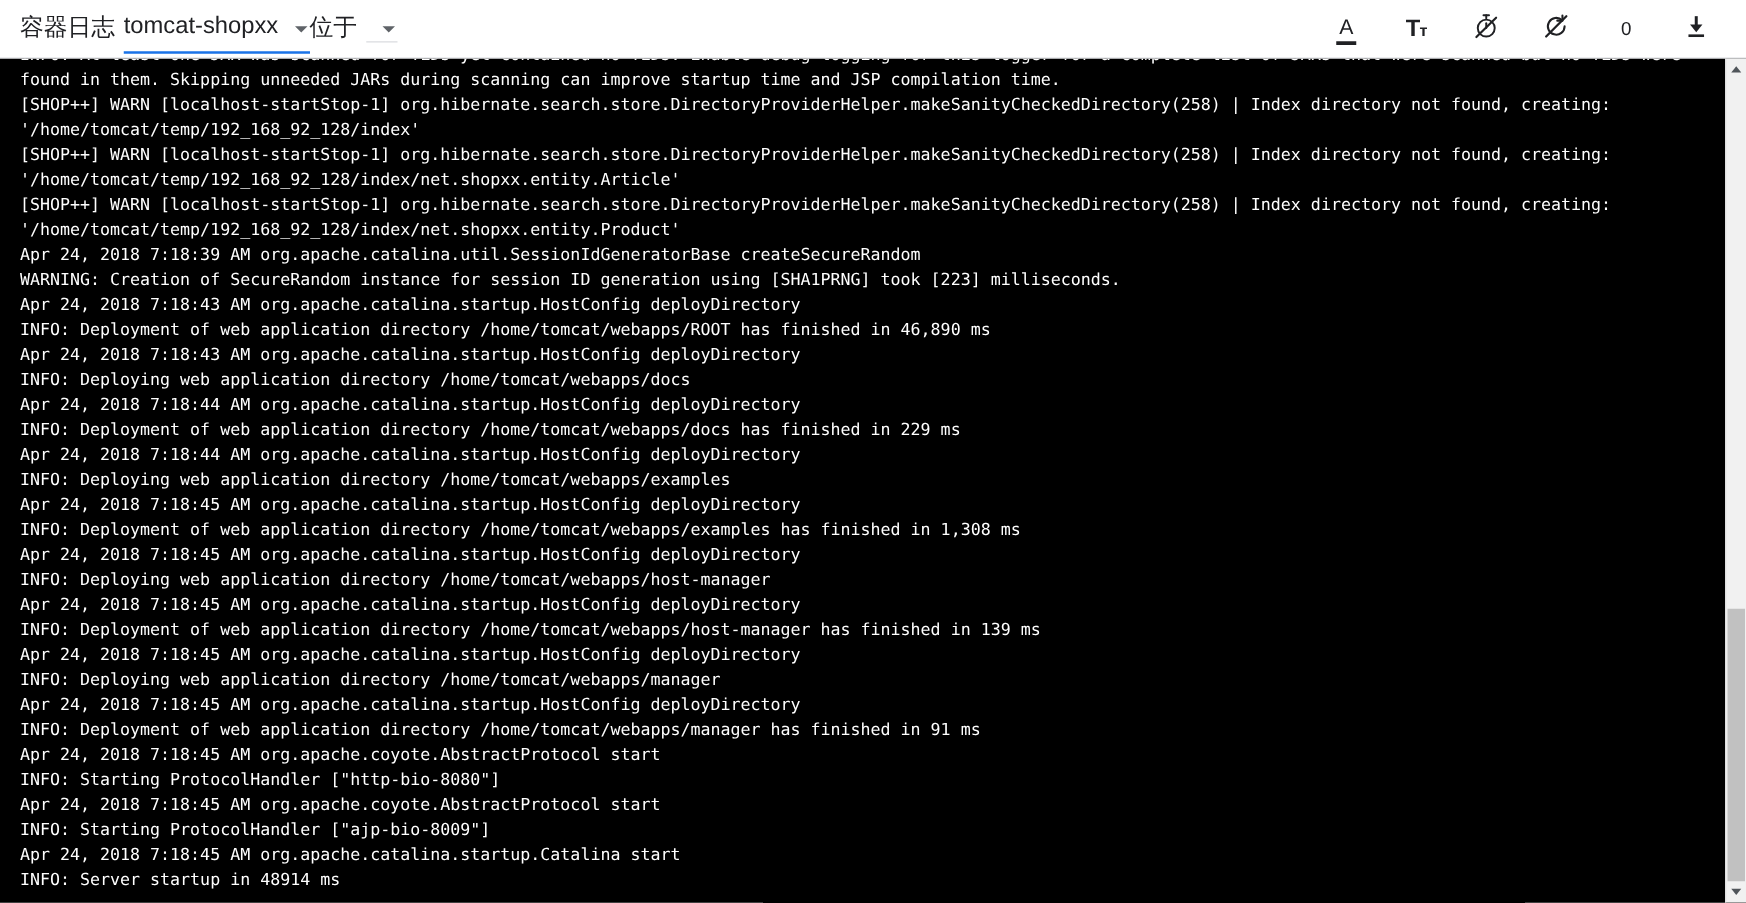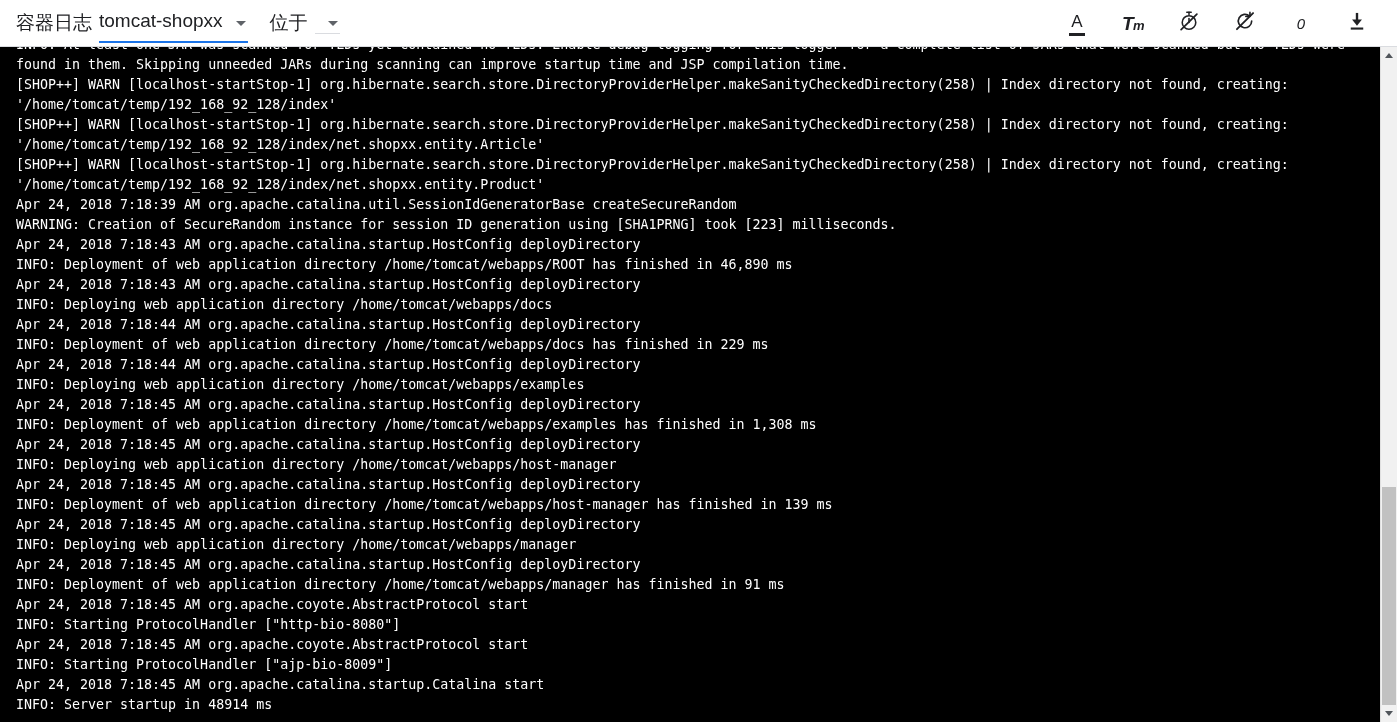--- a/index.html
+++ b/index.html
@@ -86,21 +86,21 @@
     width: 44px;
     height: 44px;
     display: flex;
     align-items: center;
     justify-content: center;
     cursor: pointer;
     user-select: none;
     color: #202124;
     position: relative;
   }
-  .tool-btn.spaced { margin-left: 12px; font-style: italic; }
+  .tool-btn.spaced { margin-left: 12px; }
   .count-btn {
     font-size: 15px;
     font-family: "Liberation Sans", sans-serif;
     color: #202124;
     min-width: 30px;
   }
 
   
   .icn-A {
     font-size: 17px;
@@ -204,21 +204,21 @@
   <div id="header-left">
 
     <span class="hdr-label">容器日志</span>
 
     <span class="selector">
       <span class="sel-value">tomcat-shopxx</span>
       <span class="caret"></span>
       <span class="sel-underline active" style="background: rgb(26, 115, 232);"></span>
     </span>
 
-    <span class="hdr-label" style="margin-left:22px;">位于</span>
+    <span class="hdr-label" style="font-family:Liberation Mono, monospace;">位于</span>
 
     <span class="selector">
       <span class="caret"></span>
       <span class="sel-underline idle" style="background: rgb(218, 220, 224);"></span>
     </span>
 
   </div>
 
   <div id="header-spacer"></div>
 

